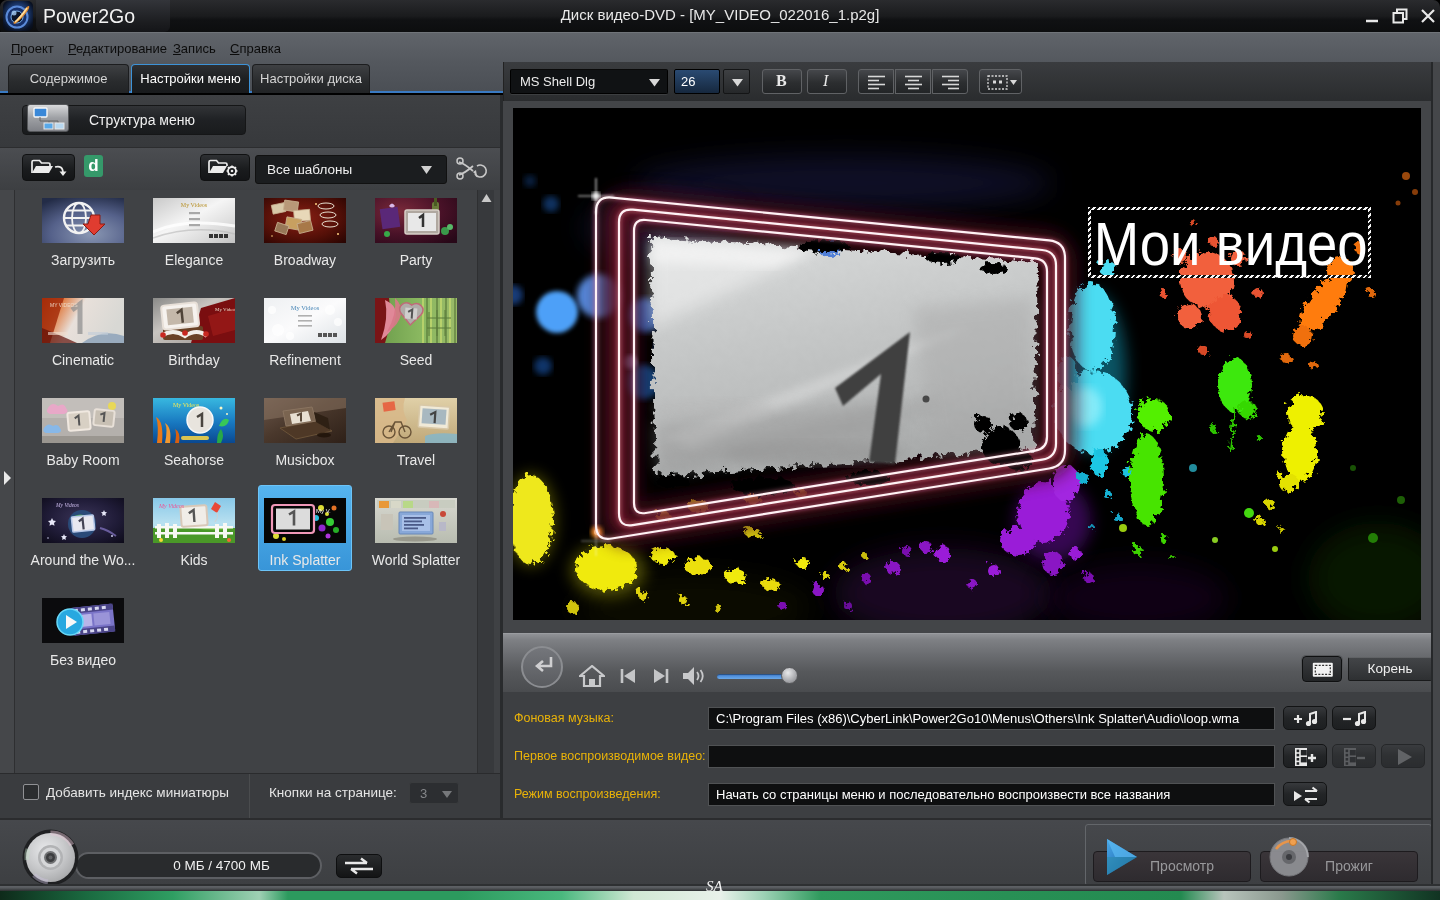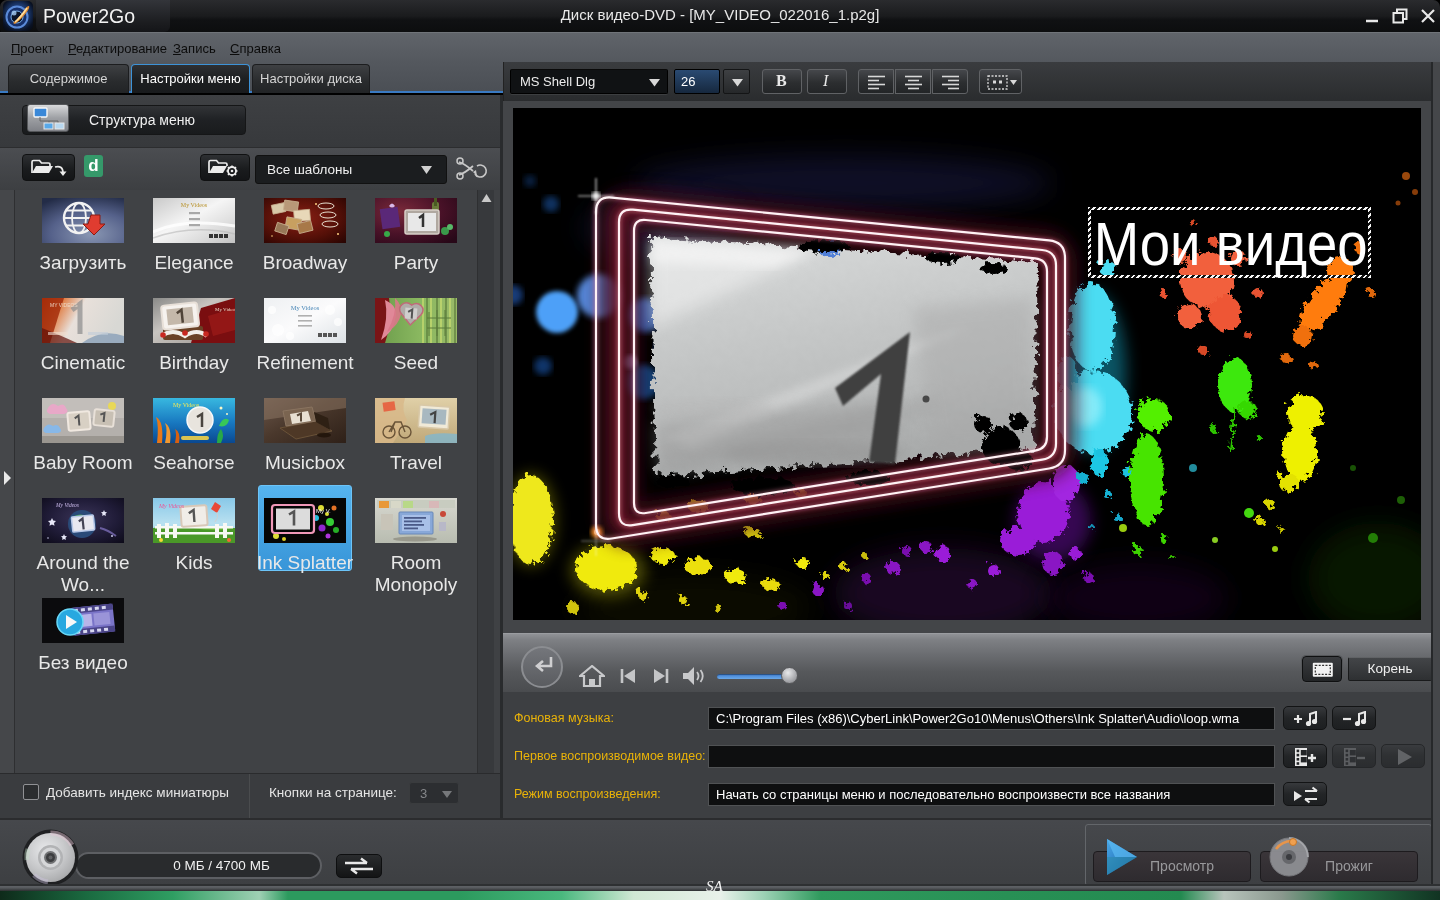--- a/index.html
+++ b/index.html
@@ -48,21 +48,21 @@
 .toolbtn { position:absolute; background:linear-gradient(#2e3033,#1a1c1e 55%,#141517);
   border:1px solid #101112; border-radius:4px; }
 #fmdrop { left:255px; top:7px; width:192px; height:29px; background:#1b1d1f;
   border:1px solid #111; border-radius:3px; color:#f0f0f0; font-size:13.5px; }
 #fmdrop span { position:absolute; left:11px; top:6px; }
 #tmplarea { left:14px; top:95px; width:463px; height:678px; background:#404245;
   border-left:1px solid #2e2f31; }
 #lsplit { left:0; top:95px; width:14px; height:678px; background:#45474a; }
 #scrollbar { left:477px; top:95px; width:17px; height:678px; background:#37393c; border-left:1px solid #2e2f31;}
 .thumb { position:absolute; width:82px; height:45px; overflow:hidden; }
-.tlabel { position:absolute; width:112px; text-align:center; color:#e8e8e8; font-size:19px; }
+.tlabel { position:absolute; width:112px; text-align:center; color:#e8e8e8; font-size:14px; }
 #selbox { left:258px; top:390px; width:94px; height:86px; border-radius:3px;
   background:linear-gradient(#55b4ef,#3895d8); border:1px solid #6cc4f8; }
 #optionsrow { left:0; top:678px; width:503px; height:45px; background:#3a3c3f; border-top:1px solid #2a2b2d; }
 #chk { left:23px; top:10px; width:16px; height:16px; background:#2b2d2f; border:1px solid #909194; border-radius:2px; }
 #pagedrop { left:409px; top:8px; width:50px; height:22px; background:#2c2e31; border:1px solid #3a3c3e; border-radius:3px; }
 
 
 #rightpanel { left:503px; top:62px; width:937px; height:756px; background:#37393c; }
 #fonttoolbar { left:0; top:0; width:937px; height:39px;
   background:linear-gradient(#3a3c3f,#2a2c2e); border-left:1px solid #222; }
@@ -564,21 +564,21 @@
               <rect x="29" y="19" width="22" height="1.8"></rect>
               <rect x="29" y="22.5" width="18" height="1.8"></rect>
               <rect x="29" y="26" width="20" height="1.8"></rect>
               <rect x="29" y="29.5" width="14" height="1.8"></rect>
             </g>
 <circle cx="68" cy="16" r="3" fill="#c84838"></circle>
             <rect x="64" y="24" width="7" height="9" fill="#b8b8c8"></rect>
 <rect x="6" y="16" width="12" height="16" fill="#c8c4b8"></rect>
 <ellipse cx="40" cy="41" rx="22" ry="2.5" fill="#98988c"></ellipse>
           </svg></div>
-        <div class="tlabel" style="left:356px; top:455px; width:120px;">Room Monopoly</div>
+        <div class="tlabel" style="left:356px; top:455px; width:120px;">World Splatter</div>
 <div class="thumb" style="left:42px; top:501px;"><svg width="82" height="45" viewBox="0 0 82 45">
             <rect width="82" height="45" fill="#0b0b0d"></rect>
 <g transform="rotate(-6 48 22)">
 <rect x="30" y="8" width="42" height="28" rx="2" fill="#7a74c8"></rect>
 <rect x="30" y="8" width="42" height="6" fill="#4a4488"></rect>
 <rect x="30" y="30" width="42" height="6" fill="#4a4488"></rect>
 <g fill="#d8d8f0">
                 <rect x="33" y="9.5" width="4" height="3"></rect>
                 <rect x="40" y="9.5" width="4" height="3"></rect>
                 <rect x="47" y="9.5" width="4" height="3"></rect>

